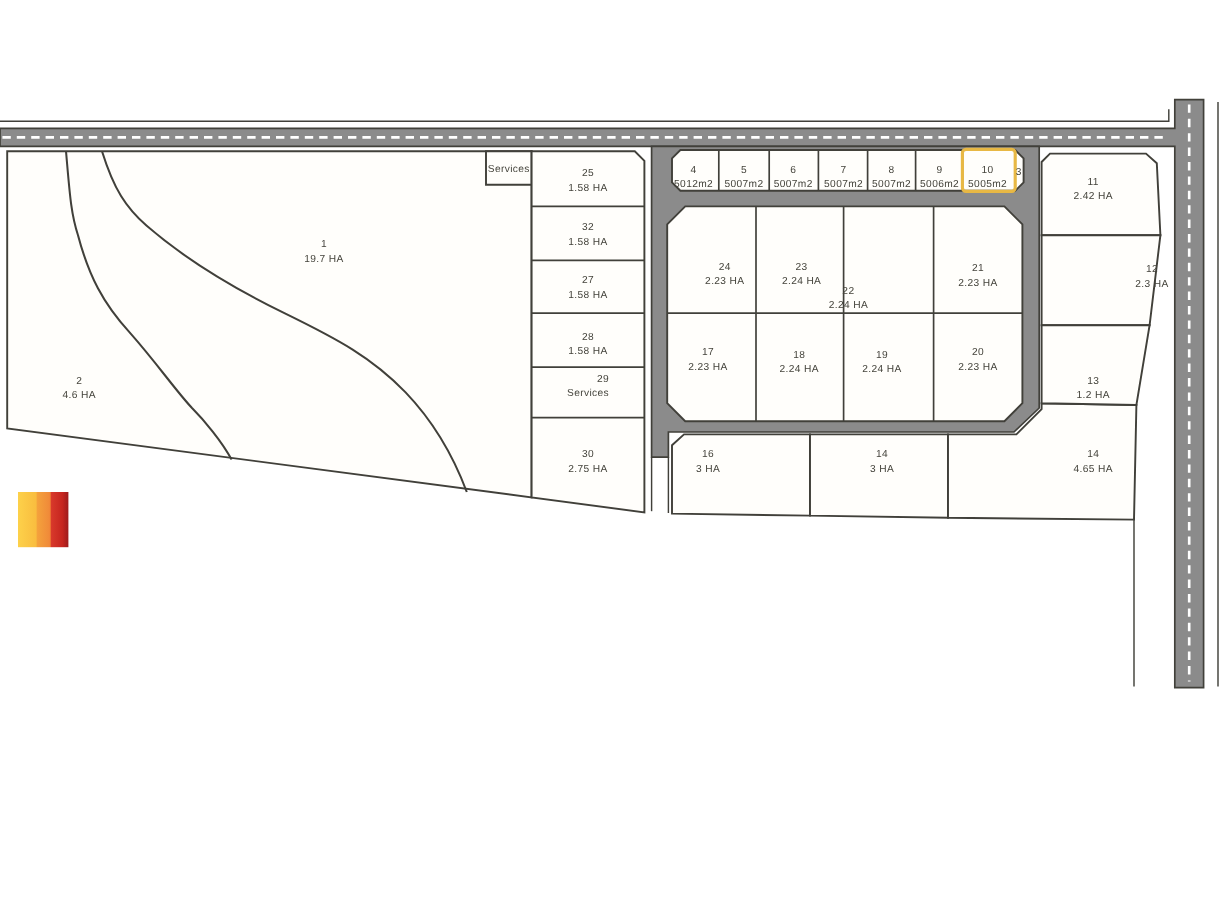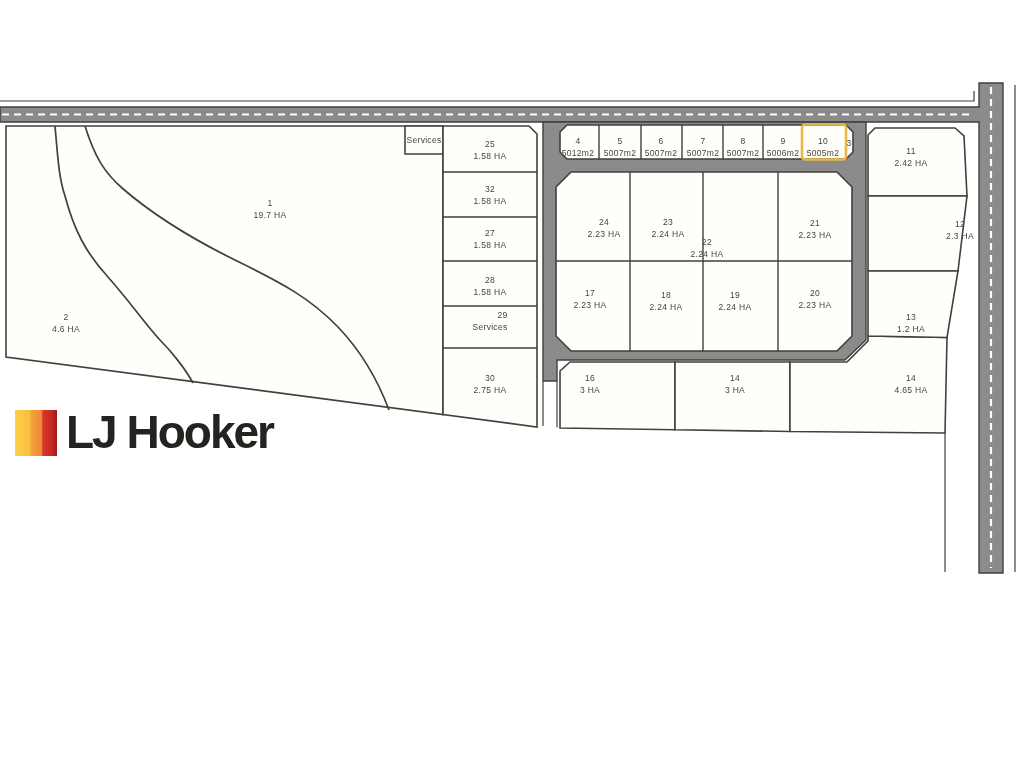--- a/index.html
+++ b/index.html
@@ -219,16 +219,15 @@
         <div>3 HA</div>
       </div>
       <div class="lot-label" style="left: 735px; top: 384px;">
         <div>14</div>
         <div>3 HA</div>
       </div>
     </div>
 
   <div class="logo">
     <div class="logo-mark"></div>
-    <div class="logo-text">LJ Hooker</div>
   </div>
 
 </div>
 
 </body></html>

